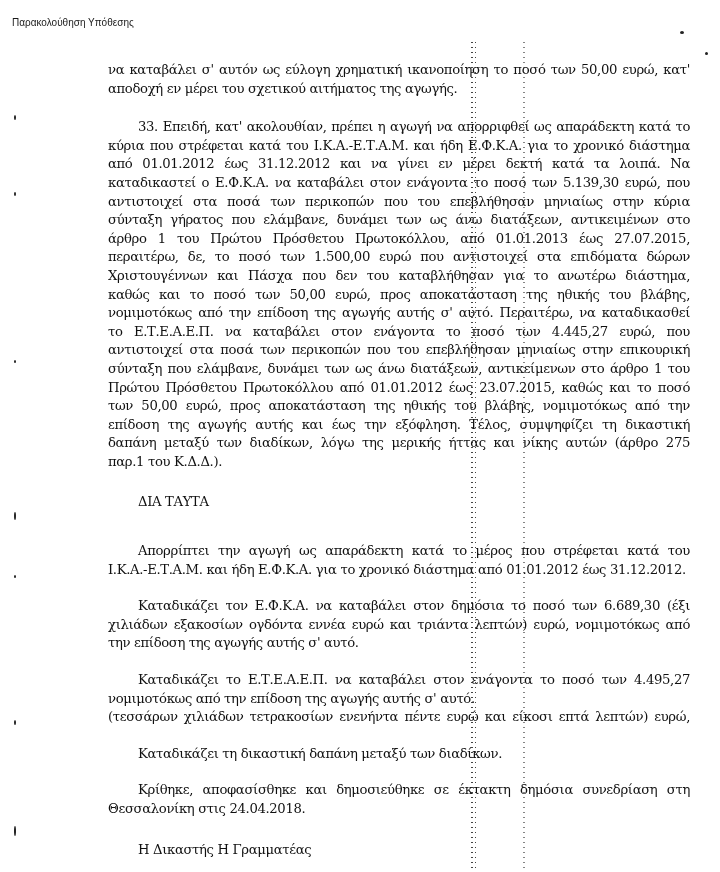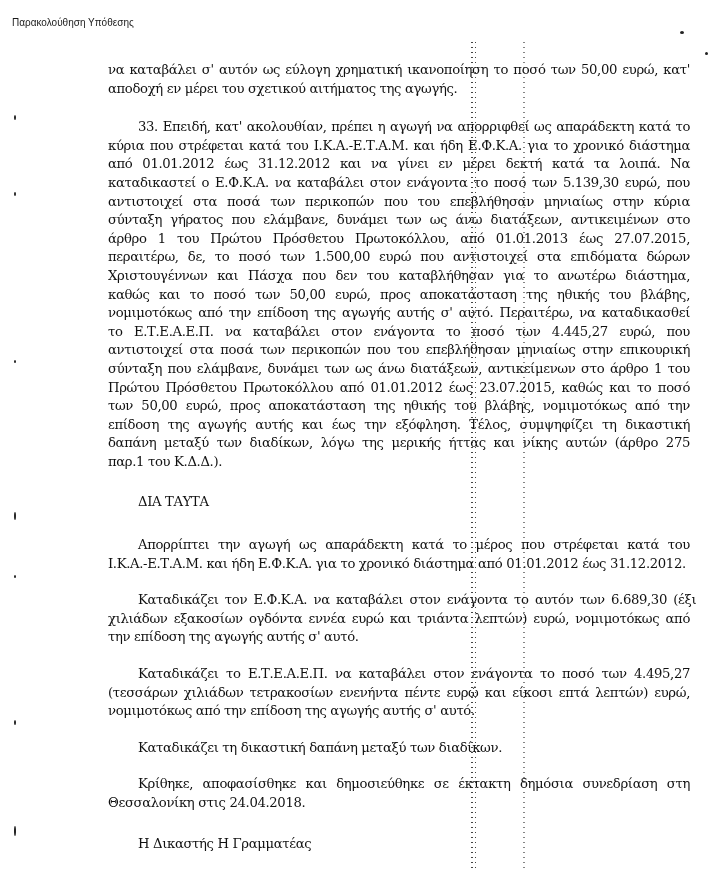--- a/index.html
+++ b/index.html
@@ -96,36 +96,36 @@
     <span class="line" style="white-space: nowrap; display: block; word-spacing: 1.81901px;">σύνταξη που ελάμβανε, δυνάμει των ως άνω διατάξεων, αντικείμενων στο άρθρο 1 του</span>
     <span class="line" style="white-space: nowrap; display: block; word-spacing: 2.54375px;">Πρώτου Πρόσθετου Πρωτοκόλλου από 01.01.2012 έως 23.07.2015, καθώς και το ποσό</span>
     <span class="line" style="white-space: nowrap; display: block; word-spacing: 4.49858px;">των 50,00 ευρώ, προς αποκατάσταση της ηθικής του βλάβης, νομιμοτόκως από την</span>
     <span class="line" style="white-space: nowrap; display: block; word-spacing: 4.86364px;">επίδοση της αγωγής αυτής και έως την εξόφληση. Τέλος, συμψηφίζει τη δικαστική</span>
     <span class="line" style="white-space: nowrap; display: block; word-spacing: 4.01953px;">δαπάνη μεταξύ των διαδίκων, λόγω της μερικής ήττας και νίκης αυτών (άρθρο 275</span>
     <span class="line last">παρ.1 του Κ.Δ.Δ.).</span>
   </div>
 
   <div class="heading" style="margin-top:22px;">ΔΙΑ ΤΑΥΤΑ</div>
 
-  <div style="margin-top:24px;">
+  <div style="margin-top:30px;">
     <span class="line first" style="white-space: nowrap; display: block; word-spacing: 4.84801px;">Απορρίπτει την αγωγή ως απαράδεκτη κατά το μέρος που στρέφεται κατά του</span>
     <span class="line last">Ι.Κ.Α.-Ε.Τ.Α.Μ. και ήδη Ε.Φ.Κ.Α. για το χρονικό διάστημα από 01.01.2012 έως 31.12.2012.</span>
   </div>
 
 
   <div style="margin-top:18px;">
-    <span class="line first" style="white-space: nowrap; display: block; word-spacing: 2.49432px;">Καταδικάζει τον Ε.Φ.Κ.Α. να καταβάλει στον ενάγοντα το αυτόν των 6.689,30 (έξι</span>
+    <span class="line first" style="white-space: nowrap; display: block; word-spacing: 2.49432px;">Καταδικάζει τον Ε.Φ.Κ.Α. να καταβάλει στον δημόσια το ποσό των 6.689,30 (έξι</span>
     <span class="line" style="white-space: nowrap; display: block; word-spacing: 2.37969px;">χιλιάδων εξακοσίων ογδόντα εννέα ευρώ και τριάντα λεπτών) ευρώ, νομιμοτόκως από</span>
     <span class="line last">την επίδοση της αγωγής αυτής σ' αυτό.</span>
   </div>
 
   <div style="margin-top:18px;">
     <span class="line first" style="white-space: nowrap; display: block; word-spacing: 3.60781px;">Καταδικάζει το Ε.Τ.Ε.Α.Ε.Π. να καταβάλει στον ενάγοντα το ποσό των 4.495,27</span>
+    <span class="line last">νομιμοτόκως από την επίδοση της αγωγής αυτής σ' αυτό.</span>
     <span class="line" style="white-space: nowrap; display: block; word-spacing: 2.40469px;">(τεσσάρων χιλιάδων τετρακοσίων ενενήντα πέντε ευρώ και είκοσι επτά λεπτών) ευρώ,</span>
-    <span class="line last">νομιμοτόκως από την επίδοση της αγωγής αυτής σ' αυτό.</span>
   </div>
 
   <div style="margin-top:18px;">
     <span class="line first last">Καταδικάζει τη δικαστική δαπάνη μεταξύ των διαδίκων.</span>
   </div>
 
   <div style="margin-top:18px;">
     <span class="line first" style="white-space: nowrap; display: block; word-spacing: 5.58984px;">Κρίθηκε, αποφασίσθηκε και δημοσιεύθηκε σε έκτακτη δημόσια συνεδρίαση στη</span>
     <span class="line last">Θεσσαλονίκη στις 24.04.2018.</span>
   </div>

